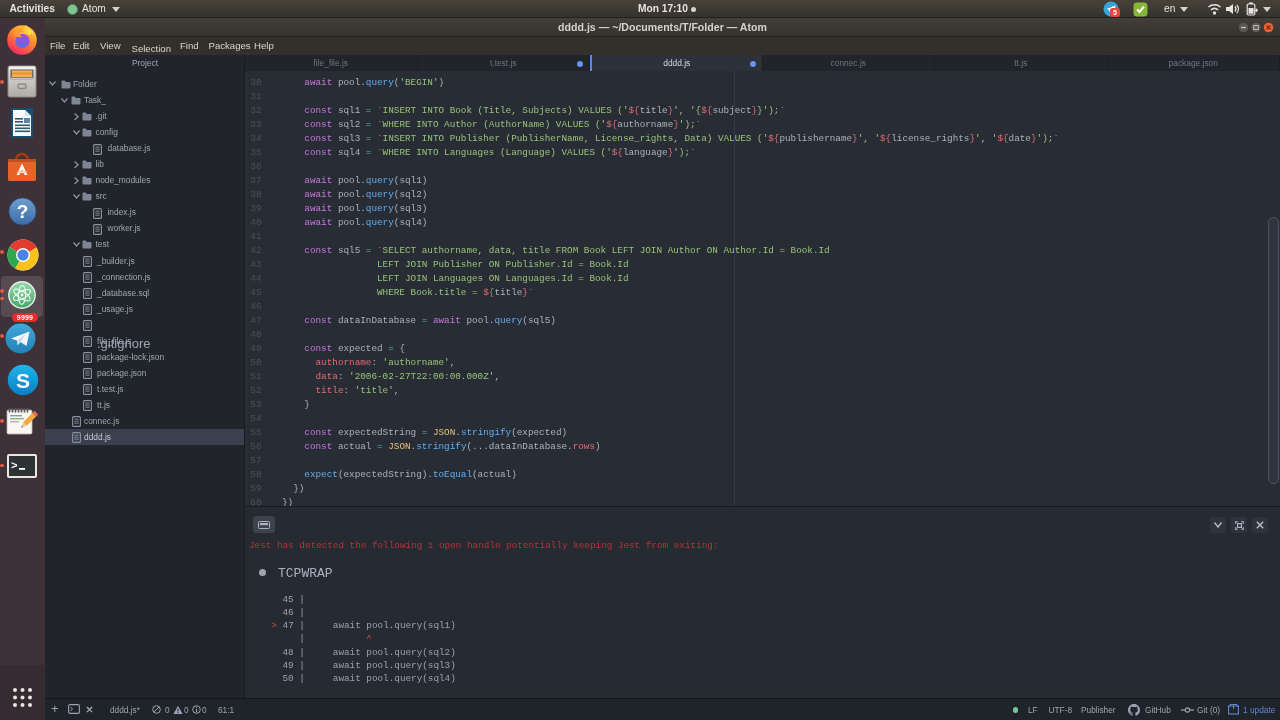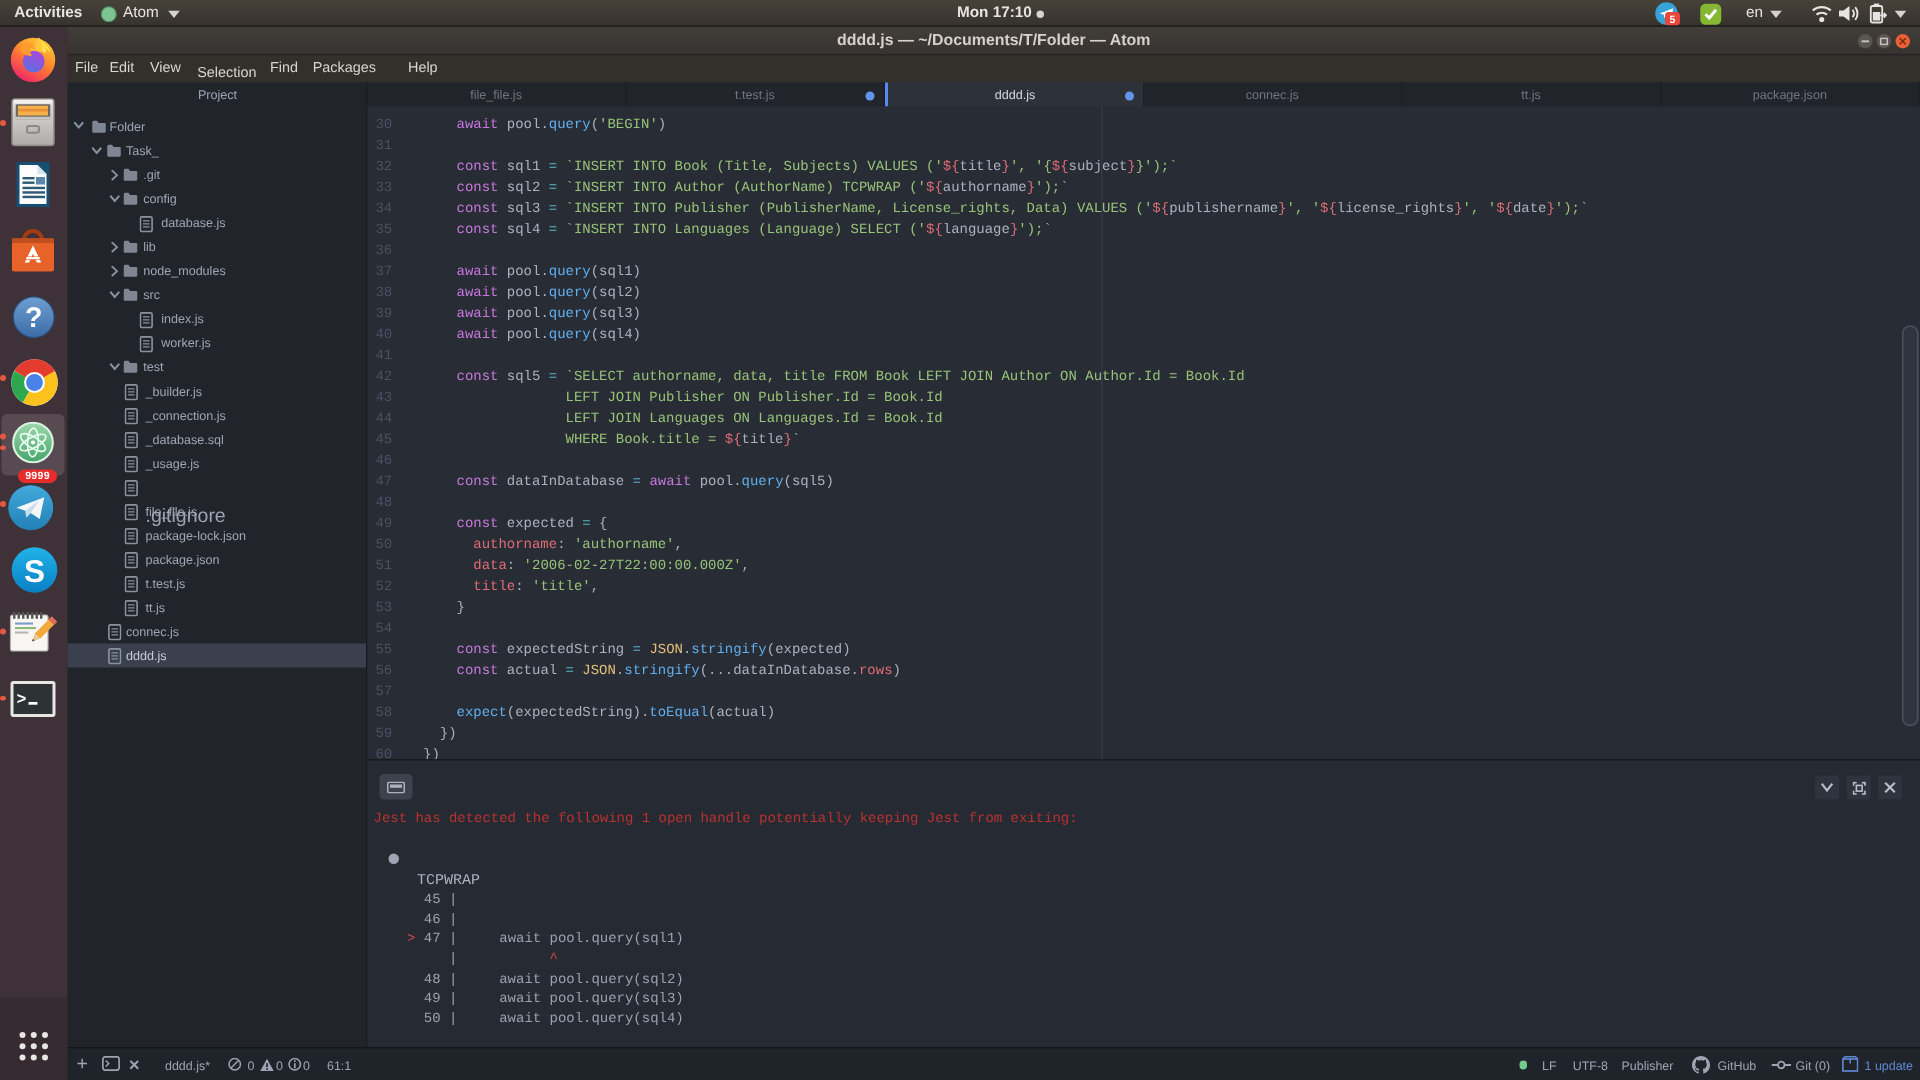--- a/index.html
+++ b/index.html
@@ -220,21 +220,21 @@
     <path d="M28.5 3.5 L32.5 7.5 M32.5 3.5 L28.5 7.5" stroke="#7c2a0e" stroke-width="1.1"></path>
 </svg>
 
 <div style="position:absolute;left:45px;top:37px;width:1235px;height:18px;background:#33302b"></div>
 <div style="position:absolute;left:50px;top:40.3px;font-size:9.6px;color:#d8d5ce">File</div>
 <div style="position:absolute;left:73px;top:40.3px;font-size:9.6px;color:#d8d5ce">Edit</div>
 <div style="position:absolute;left:100px;top:40.3px;font-size:9.6px;color:#d8d5ce">View</div>
 <div style="position:absolute;left:131.5px;top:43px;font-size:9.6px;color:#d8d5ce">Selection</div>
 <div style="position:absolute;left:180px;top:40.3px;font-size:9.6px;color:#d8d5ce">Find</div>
 <div style="position:absolute;left:208.5px;top:40.3px;font-size:9.6px;color:#d8d5ce">Packages</div>
-<div style="position:absolute;left:272px;top:40.3px;font-size:9.6px;color:#d8d5ce">Help</div>
+<div style="position:absolute;left:254px;top:40.3px;font-size:9.6px;color:#d8d5ce">Help</div>
 
 <div style="position:absolute;left:45px;top:55px;width:200px;height:16px;background:#21252b;color:#9da5b4;font-size:8.4px;text-align:center;line-height:16px">Project</div>
 <div style="position:absolute;left:245px;top:55px;width:172.5px;height:16px;background:#21252b;border-right:1px solid #1b1e23;box-sizing:border-box;color:#6e7480;font-size:8.4px;text-align:center;line-height:16px">file_file.js</div>
 <div style="position:absolute;left:417.5px;top:55px;width:172.5px;height:16px;background:#21252b;border-right:1px solid #1b1e23;box-sizing:border-box;color:#6e7480;font-size:8.4px;text-align:center;line-height:16px">t.test.js</div>
 <div style="position:absolute;left:577px;top:60.5px;width:6px;height:6px;border-radius:3px;background:#6494ed"></div>
 <div style="position:absolute;left:590px;top:55px;width:172.5px;height:16px;background:#2c313a;border-left:2px solid #568af2;border-right:1px solid #1b1e23;box-sizing:border-box;color:#d7dae0;font-size:8.4px;text-align:center;line-height:16px">dddd.js</div>
 <div style="position:absolute;left:749.5px;top:60.5px;width:6px;height:6px;border-radius:3px;background:#6494ed"></div>
 <div style="position:absolute;left:762.5px;top:55px;width:172.5px;height:16px;background:#21252b;border-right:1px solid #1b1e23;box-sizing:border-box;color:#6e7480;font-size:8.4px;text-align:center;line-height:16px">connec.js</div>
 <div style="position:absolute;left:935px;top:55px;width:172.5px;height:16px;background:#21252b;border-right:1px solid #1b1e23;box-sizing:border-box;color:#6e7480;font-size:8.4px;text-align:center;line-height:16px">tt.js</div>
 <div style="position:absolute;left:1107.5px;top:55px;width:172.5px;height:16px;background:#21252b;border-right:1px solid #1b1e23;box-sizing:border-box;color:#6e7480;font-size:8.4px;text-align:center;line-height:16px">package.json</div>
@@ -433,23 +433,23 @@
 54
 55
 56
 57
 58
 59
 60</pre>
 <pre style="position:absolute;left:282px;top:76px;font-size:9.32px;line-height:14px;color:#abb2bf">    <i style="color:#c678dd">await</i> pool.<i style="color:#61afef">query</i>(<i style="color:#98c379">'BEGIN'</i>)
 
     <i style="color:#c678dd">const</i> sql1 <i style="color:#56b6c2">=</i> <i style="color:#98c379">`INSERT INTO Book (Title, Subjects) VALUES ('</i><i style="color:#e06c75">${</i>title<i style="color:#e06c75">}</i><i style="color:#98c379">', '{</i><i style="color:#e06c75">${</i>subject<i style="color:#e06c75">}</i><i style="color:#98c379">}');`</i>
-    <i style="color:#c678dd">const</i> sql2 <i style="color:#56b6c2">=</i> <i style="color:#98c379">`INSERT INTO Author (AuthorName) TCPWRAP ('</i><i style="color:#e06c75">${</i>authorname<i style="color:#e06c75">}</i><i style="color:#98c379">');`</i>
+    <i style="color:#c678dd">const</i> sql2 <i style="color:#56b6c2">=</i> <i style="color:#98c379">`WHERE INTO Author (AuthorName) VALUES ('</i><i style="color:#e06c75">${</i>authorname<i style="color:#e06c75">}</i><i style="color:#98c379">');`</i>
     <i style="color:#c678dd">const</i> sql3 <i style="color:#56b6c2">=</i> <i style="color:#98c379">`INSERT INTO Publisher (PublisherName, License_rights, Data) VALUES ('</i><i style="color:#e06c75">${</i>publishername<i style="color:#e06c75">}</i><i style="color:#98c379">', '</i><i style="color:#e06c75">${</i>license_rights<i style="color:#e06c75">}</i><i style="color:#98c379">', '</i><i style="color:#e06c75">${</i>date<i style="color:#e06c75">}</i><i style="color:#98c379">');`</i>
-    <i style="color:#c678dd">const</i> sql4 <i style="color:#56b6c2">=</i> <i style="color:#98c379">`INSERT INTO Languages (Language) SELECT ('</i><i style="color:#e06c75">${</i>language<i style="color:#e06c75">}</i><i style="color:#98c379">');`</i>
+    <i style="color:#c678dd">const</i> sql4 <i style="color:#56b6c2">=</i> <i style="color:#98c379">`WHERE INTO Languages (Language) VALUES ('</i><i style="color:#e06c75">${</i>language<i style="color:#e06c75">}</i><i style="color:#98c379">');`</i>
 
     <i style="color:#c678dd">await</i> pool.<i style="color:#61afef">query</i>(sql1)
     <i style="color:#c678dd">await</i> pool.<i style="color:#61afef">query</i>(sql2)
     <i style="color:#c678dd">await</i> pool.<i style="color:#61afef">query</i>(sql3)
     <i style="color:#c678dd">await</i> pool.<i style="color:#61afef">query</i>(sql4)
 
     <i style="color:#c678dd">const</i> sql5 <i style="color:#56b6c2">=</i> <i style="color:#98c379">`SELECT authorname, data, title FROM Book LEFT JOIN Author ON Author.Id = Book.Id</i>
                  <i style="color:#98c379">LEFT JOIN Publisher ON Publisher.Id = Book.Id</i>
                  <i style="color:#98c379">LEFT JOIN Languages ON Languages.Id = Book.Id</i>
                  <i style="color:#98c379">WHERE Book.title = </i><i style="color:#e06c75">${</i>title<i style="color:#e06c75">}</i><i style="color:#98c379">`</i>
@@ -484,21 +484,21 @@
 <svg style="position:absolute;left:1234.5px;top:520.5px" width="9" height="9" viewBox="0 0 9 9">
     <path d="M0.7 2.8 V0.7 H2.8 M6.2 0.7 H8.3 V2.8 M8.3 6.2 V8.3 H6.2 M2.8 8.3 H0.7 V6.2" fill="none" stroke="#b7bfcc" stroke-width="1.1"></path>
     <rect x="2.6" y="2.6" width="3.8" height="3.8" fill="none" stroke="#b7bfcc" stroke-width="1.1"></rect>
   </svg>
 <div style="position:absolute;left:1252px;top:517px;width:16px;height:16px;background:#2f333d;border-radius:2px"></div>
 <svg style="position:absolute;left:1256px;top:521px" width="8" height="8">
     <path d="M0.8 0.8 L7.2 7.2 M7.2 0.8 L0.8 7.2" stroke="#b7bfcc" stroke-width="1.4"></path>
   </svg>
 <pre style="position:absolute;left:249px;top:540px;font-size:9.32px;color:#ba3232">Jest has detected the following 1 open handle potentially keeping Jest from exiting:</pre>
 <div style="position:absolute;left:259px;top:568.5px;width:7px;height:7px;border-radius:4px;background:#9da5b4"></div>
-<pre style="position:absolute;left:278px;top:582px;font-size:10px;color:#aab2c0">TCPWRAP</pre>
+<pre style="position:absolute;left:278px;top:566px;font-size:13px;color:#aab2c0">TCPWRAP</pre>
 <pre style="position:absolute;left:249px;top:592.5px;font-size:9.32px;line-height:13.33px;color:#9aa2b0">      45 |
       46 |
     <i style="color:#d14949">&gt;</i> 47 |     await pool.query(sql1)
          |           <i style="color:#d14949">^</i>
       48 |     await pool.query(sql2)
       49 |     await pool.query(sql3)
       50 |     await pool.query(sql4)</pre>
 
 <div style="position:absolute;left:45px;top:698px;width:1235px;height:22px;background:#1f232a;border-top:1px solid #14161a;box-sizing:border-box"></div>
 <div style="position:absolute;left:51px;top:703.5px;width:11px;height:11px;color:#9da5b4;font-size:13px;line-height:10px">+</div>

